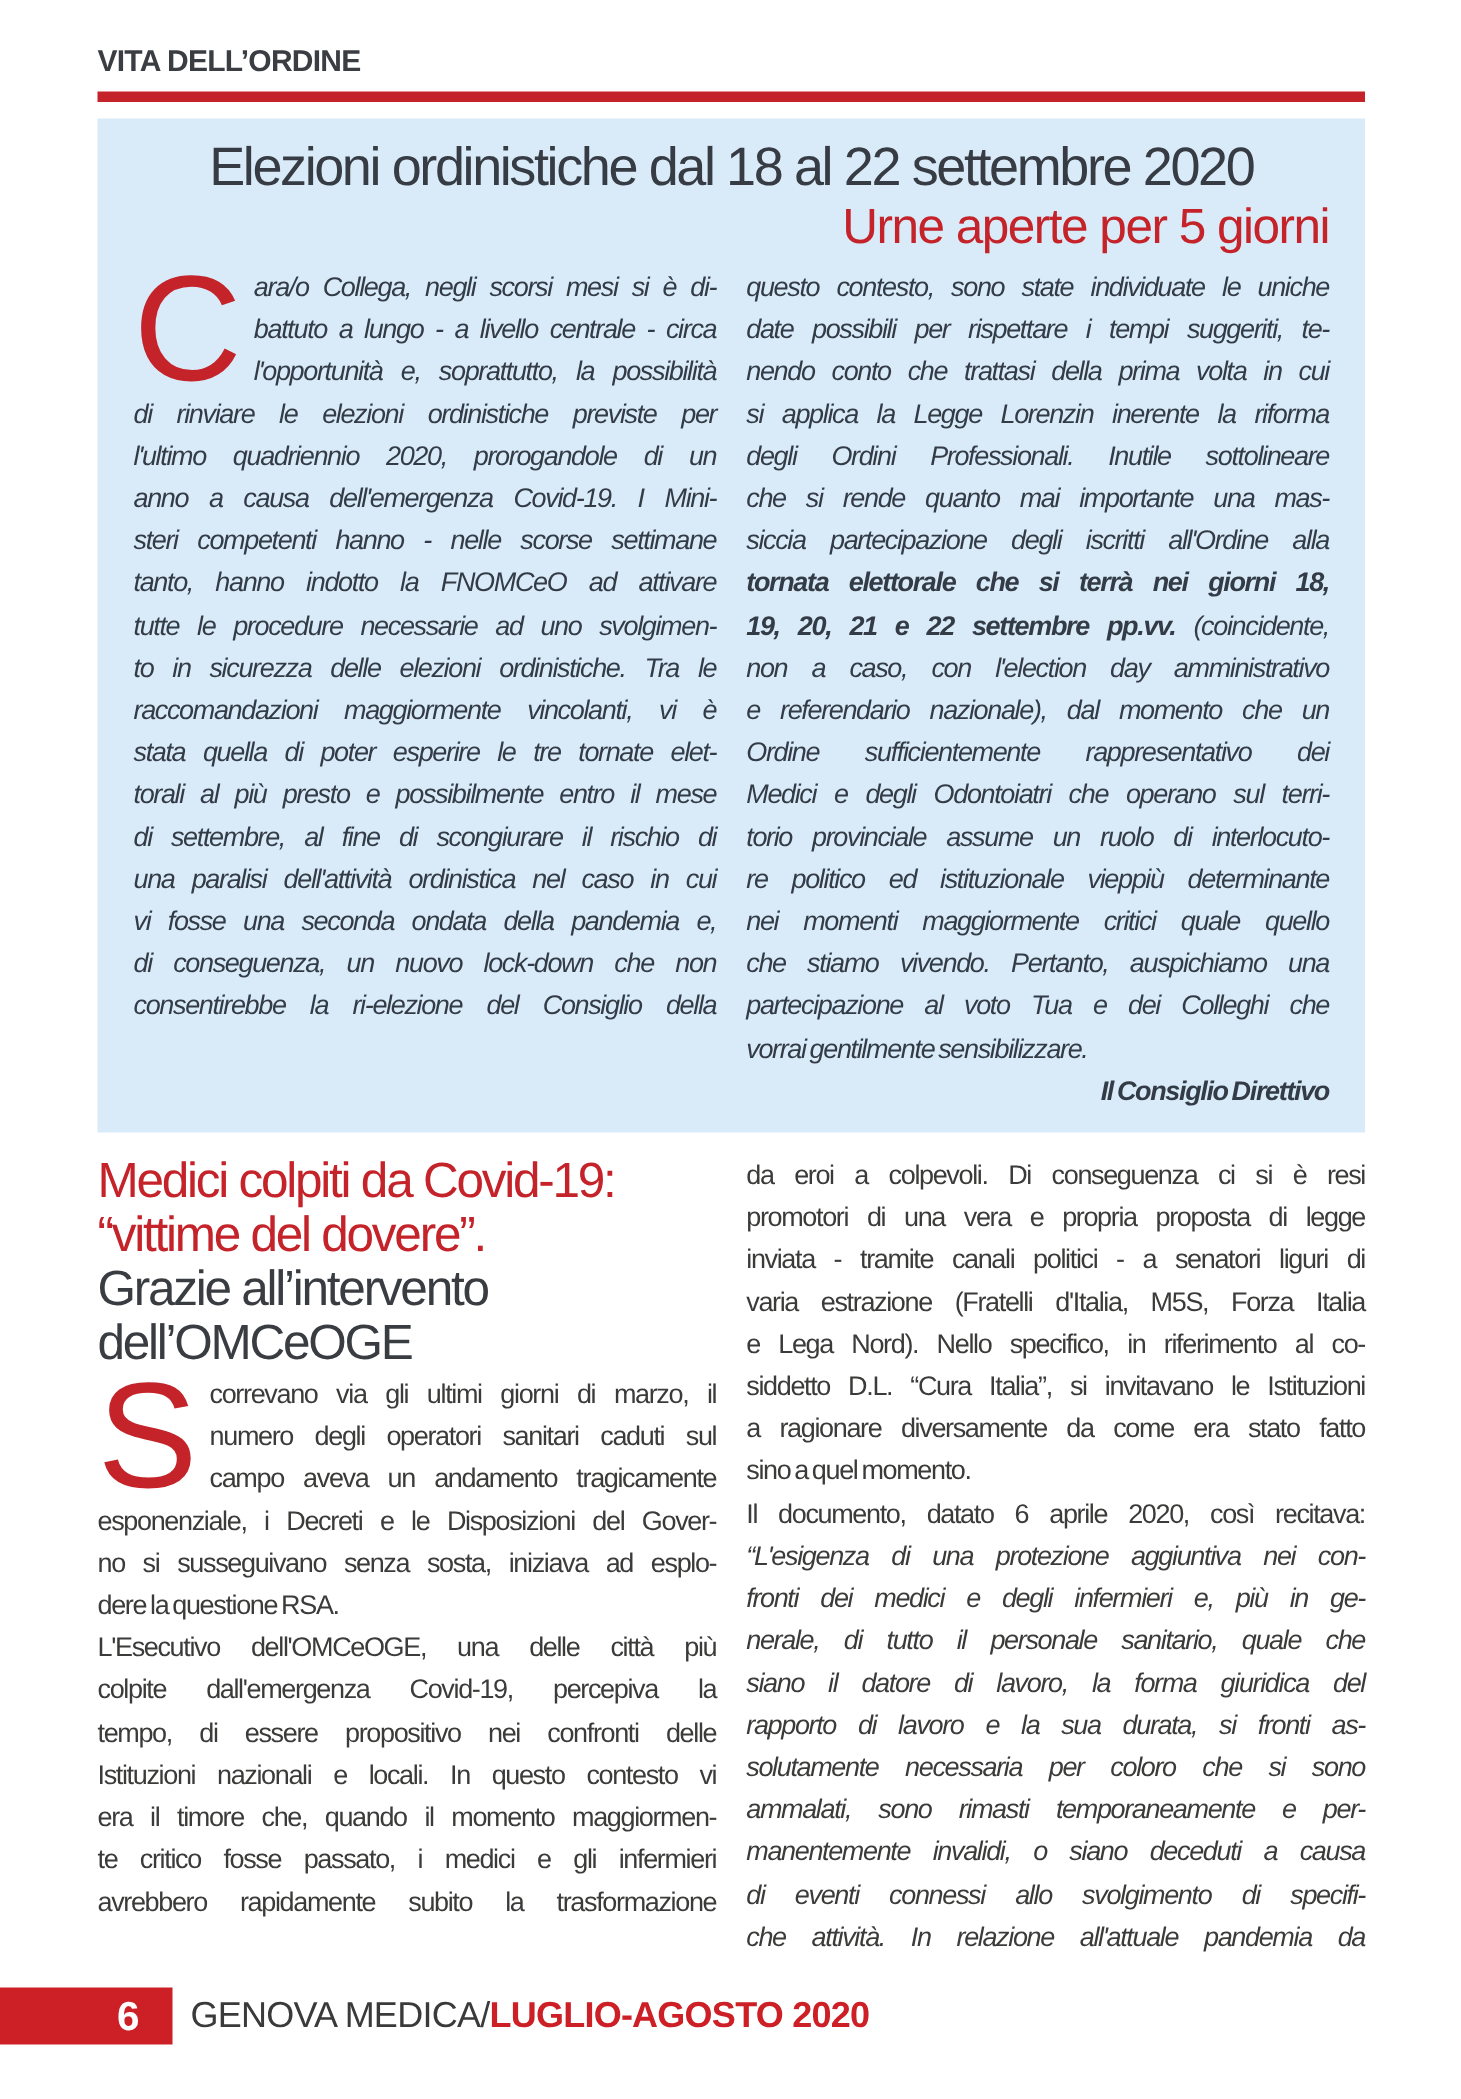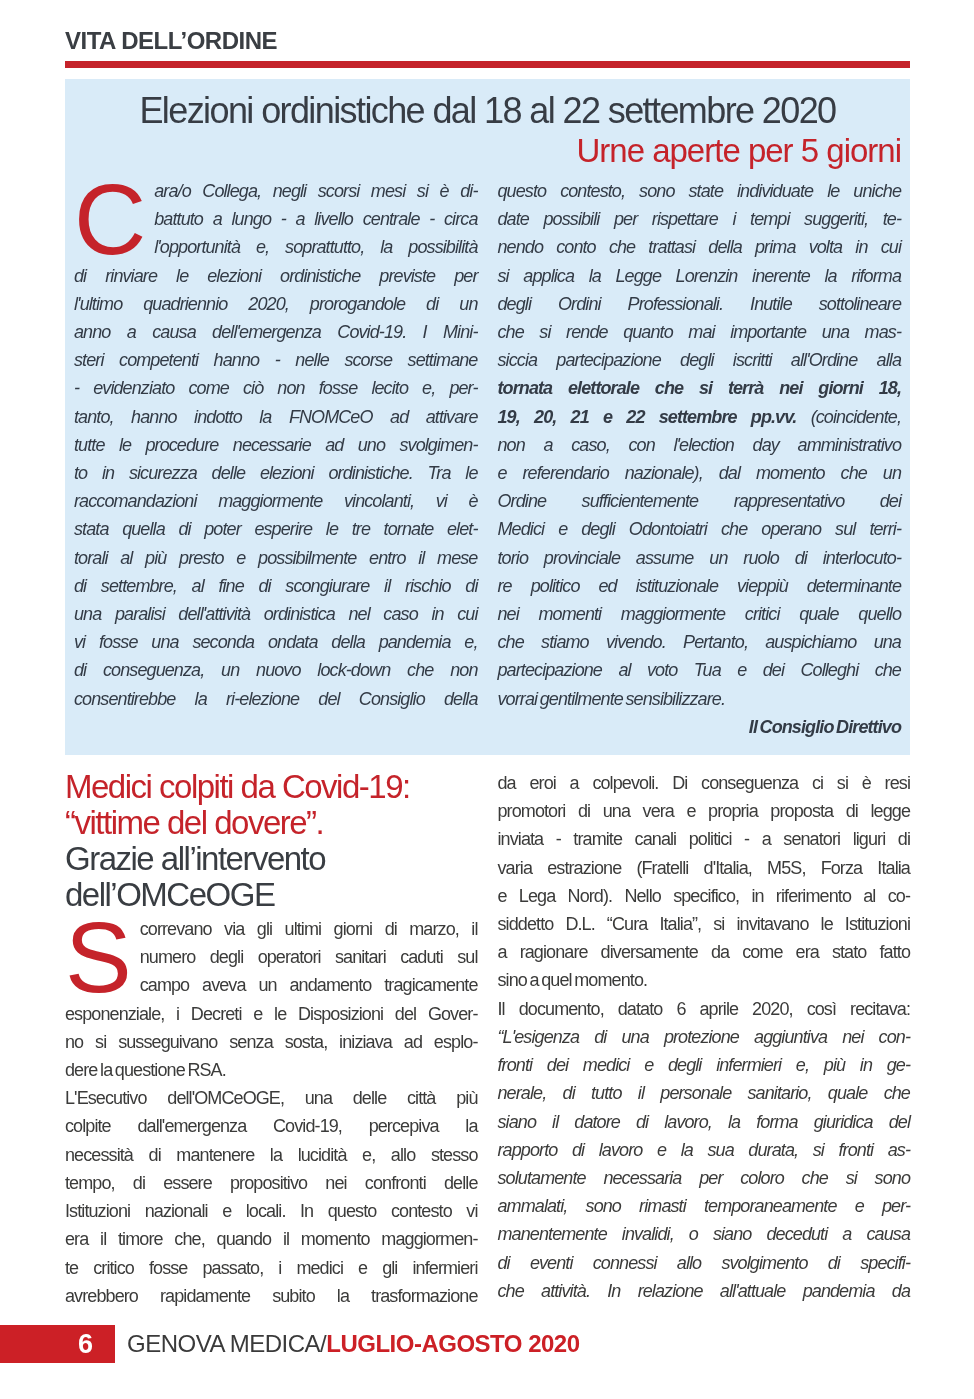--- a/index.html
+++ b/index.html
@@ -15,27 +15,27 @@
     width:974px;height:1399px;position:relative;overflow:hidden;
     background:#ffffff;
     font-family:"Liberation Sans","DejaVu Sans",sans-serif;
   }
   .page{position:absolute;inset:0;}
   .content{margin:0 64px 0 65px;}
 
   
   .kicker{
     margin-top:27px;
-    font-size:24px;font-weight:700;letter-spacing:-0.5px;
+    font-size:20px;font-weight:700;letter-spacing:-0.5px;
     color:#3a3e43;line-height:28px;
   }
   .rule{height:7px;background:var(--accent-red);margin-top:6px;}
 
   
-  .feature{margin-top:11px;background:var(--box-blue);padding:12px 9px 14px;}
+  .feature{margin-top:11px;background:var(--box-blue);padding:12px 24px 14px;}
   .feature-title{
     font-size:36px;line-height:40px;font-weight:400;color:var(--title-dark);
     text-align:center;letter-spacing:-1.6px;margin:0;
   }
   .feature-subtitle{
     font-size:33px;line-height:36px;font-weight:400;color:var(--accent-red);
     text-align:right;letter-spacing:-1px;margin:2px 0 0;
   }
 
   
@@ -101,21 +101,20 @@
       <div class="cols">
         <div class="col">
             <span class="dropcap">C</span>
             <div class="line a-j"><span class="seg-n">ara/o Collega, negli scorsi mesi si è di-</span></div>
             <div class="line a-j"><span class="seg-n">battuto a lungo - a livello centrale - circa</span></div>
             <div class="line a-j"><span class="seg-n">l'opportunità e, soprattutto, la possibilità</span></div>
             <div class="line a-j"><span class="seg-n">di rinviare le elezioni ordinistiche previste per</span></div>
             <div class="line a-j"><span class="seg-n">l'ultimo quadriennio 2020, prorogandole di un</span></div>
             <div class="line a-j"><span class="seg-n">anno a causa dell'emergenza Covid-19. I Mini-</span></div>
             <div class="line a-j"><span class="seg-n">steri competenti hanno - nelle scorse settimane</span></div>
-            <div class="line a-j"><span class="seg-n">- evidenziato come ciò non fosse lecito e, per-</span></div>
             <div class="line a-j"><span class="seg-n">tanto, hanno indotto la FNOMCeO ad attivare</span></div>
             <div class="line a-j"><span class="seg-n">tutte le procedure necessarie ad uno svolgimen-</span></div>
             <div class="line a-j"><span class="seg-n">to in sicurezza delle elezioni ordinistiche. Tra le</span></div>
             <div class="line a-j"><span class="seg-n">raccomandazioni maggiormente vincolanti, vi è</span></div>
             <div class="line a-j"><span class="seg-n">stata quella di poter esperire le tre tornate elet-</span></div>
             <div class="line a-j"><span class="seg-n">torali al più presto e possibilmente entro il mese</span></div>
             <div class="line a-j"><span class="seg-n">di settembre, al fine di scongiurare il rischio di</span></div>
             <div class="line a-j"><span class="seg-n">una paralisi dell'attività ordinistica nel caso in cui</span></div>
             <div class="line a-j"><span class="seg-n">vi fosse una seconda ondata della pandemia e,</span></div>
             <div class="line a-j"><span class="seg-n">di conseguenza, un nuovo lock-down che non</span></div>
@@ -156,21 +155,20 @@
           <div class="col-body">
               <span class="dropcap">S</span>
               <div class="line a-j"><span class="seg-n">correvano via gli ultimi giorni di marzo, il</span></div>
               <div class="line a-j"><span class="seg-n">numero degli operatori sanitari caduti sul</span></div>
               <div class="line a-j"><span class="seg-n">campo aveva un andamento tragicamente</span></div>
               <div class="line a-j"><span class="seg-n">esponenziale, i Decreti e le Disposizioni del Gover-</span></div>
               <div class="line a-j"><span class="seg-n">no si susseguivano senza sosta, iniziava ad esplo-</span></div>
               <div class="line a-l"><span class="seg-n">dere la questione RSA.</span></div>
               <div class="line a-j"><span class="seg-n">L'Esecutivo dell'OMCeOGE, una delle città più</span></div>
               <div class="line a-j"><span class="seg-n">colpite dall'emergenza Covid-19, percepiva la</span></div>
-              <div class="line a-j"><span class="seg-n">necessità di mantenere la lucidità e, allo stesso</span></div>
               <div class="line a-j"><span class="seg-n">tempo, di essere propositivo nei confronti delle</span></div>
               <div class="line a-j"><span class="seg-n">Istituzioni nazionali e locali. In questo contesto vi</span></div>
               <div class="line a-j"><span class="seg-n">era il timore che, quando il momento maggiormen-</span></div>
               <div class="line a-j"><span class="seg-n">te critico fosse passato, i medici e gli infermieri</span></div>
               <div class="line a-j"><span class="seg-n">avrebbero rapidamente subito la trasformazione</span></div>
             </div>
         </div>
         <div class="col">
             <div class="line a-j"><span class="seg-n">da eroi a colpevoli. Di conseguenza ci si è resi</span></div>
             <div class="line a-j"><span class="seg-n">promotori di una vera e propria proposta di legge</span></div>

